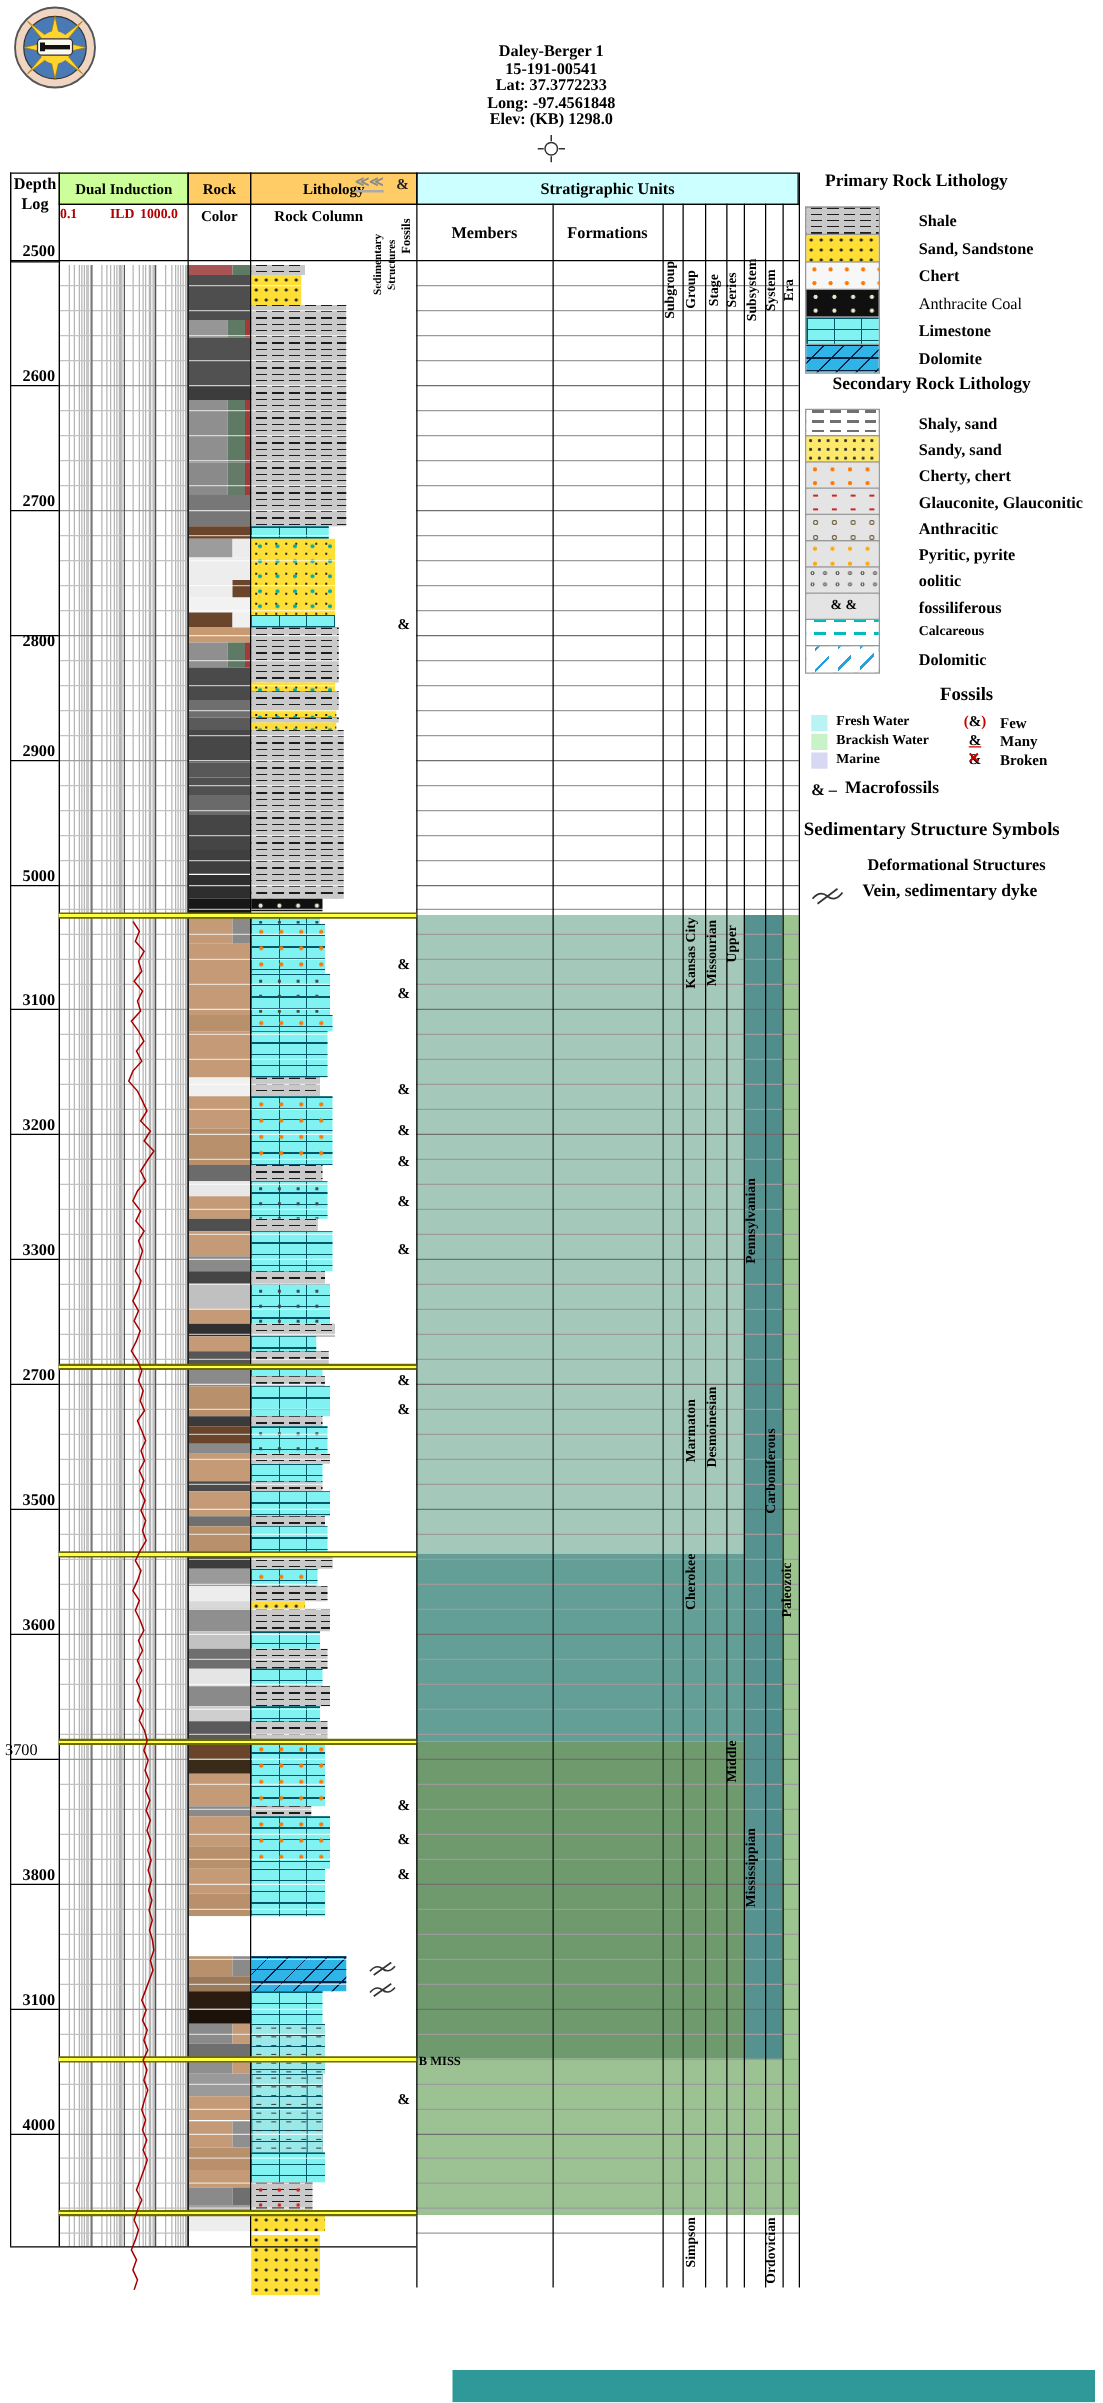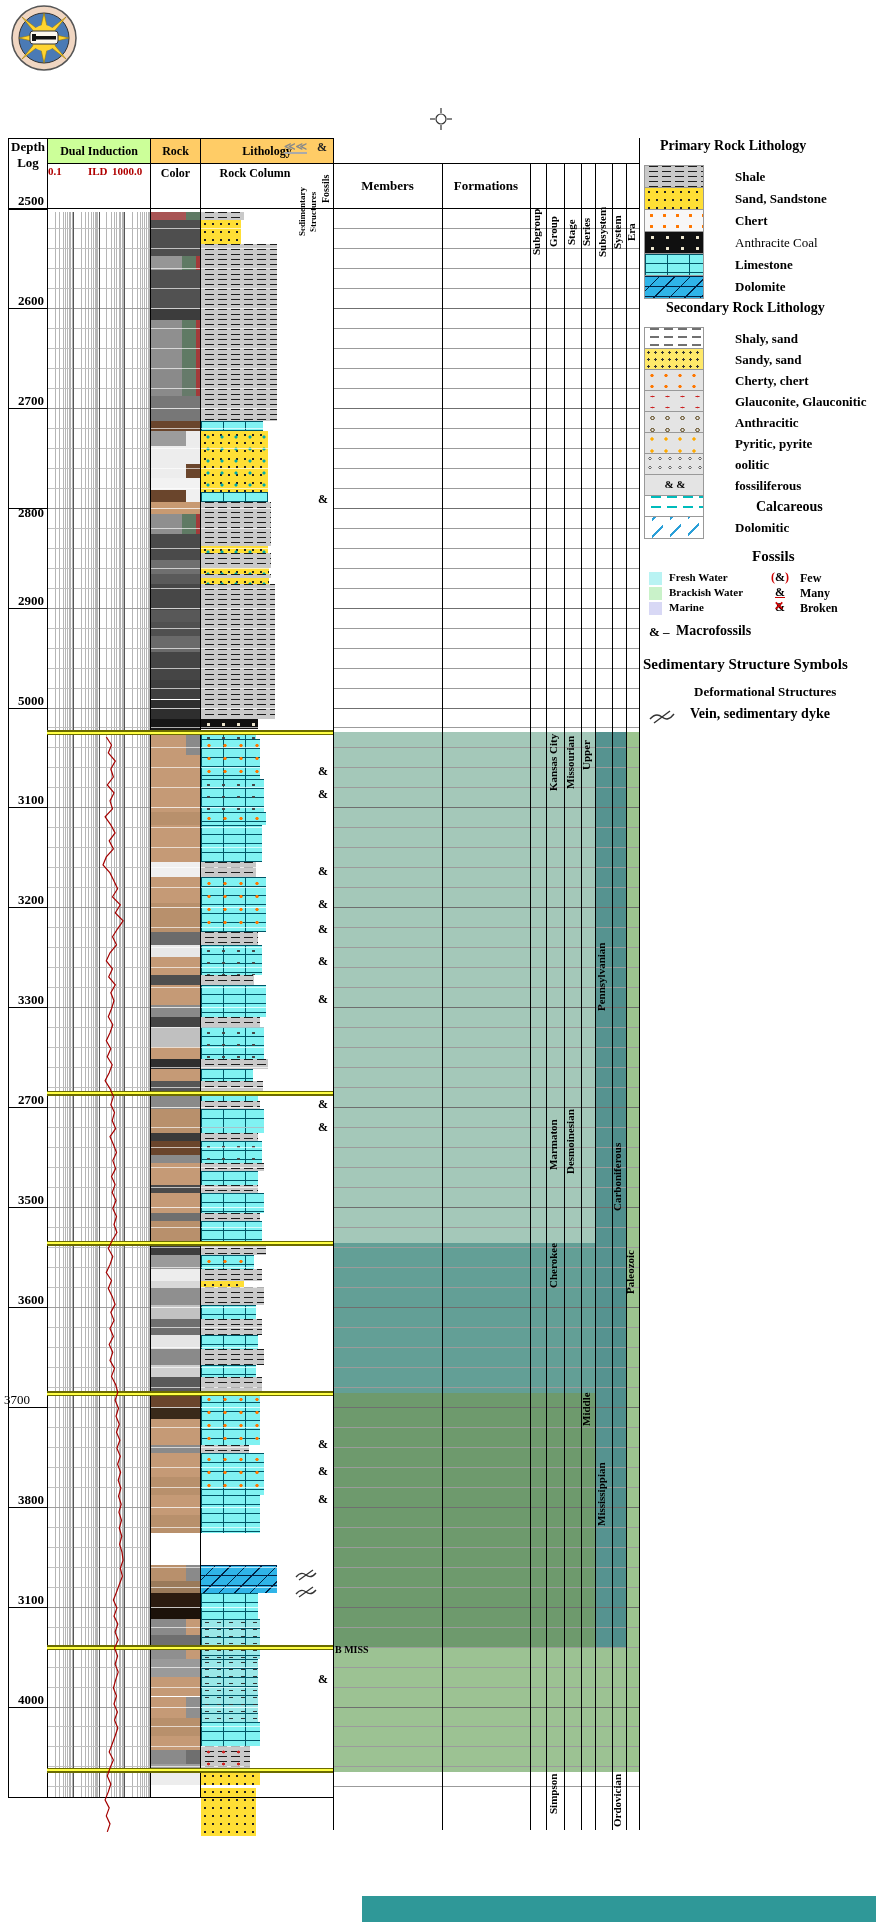--- a/index.html
+++ b/index.html
@@ -87,40 +87,48 @@
     <circle cx="34" cy="34" r="25" fill="#4a7ab5" stroke="#333" stroke-width="1"></circle>
     <g fill="#ffd430" stroke="#a07800" stroke-width="0.6">
       <polygon points="34,9 38,27 56,13 42,30 59,34 42,38 56,55 38,41 34,59 30,41 12,55 26,38 9,34 26,30 12,13 30,27"></polygon>
     </g>
     <circle cx="34" cy="34" r="13" fill="#ffd430"></circle>
     <rect x="20" y="27" width="28" height="13" rx="3" fill="#fdf8ee" stroke="#333"></rect>
     <rect x="24" y="32" width="22" height="3.5" fill="#111"></rect>
     <rect x="22" y="30" width="4" height="7" fill="#111"></rect>
   </svg>
 
+  <div class="abs" style="left:330px;top:34px;width:222px;text-align:center;font-weight:bold;font-size:13px;line-height:13.5px;">
+    <div>Daley-Berger 1</div>
+    <div>15-191-00541</div>
+    <div>Lat: 37.3772233</div>
+    <div>Long: -97.4561848</div>
+    <div>Elev: (KB) 1298.0</div>
+  </div>
 
   <svg class="abs" style="left:430px;top:108px" width="22" height="22" viewBox="0 0 22 22">
     <circle cx="11" cy="11" r="5" fill="none" stroke="#333" stroke-width="1.2"></circle>
     <line x1="11" y1="0" x2="11" y2="5" stroke="#333" stroke-width="1.2"></line>
     <line x1="11" y1="17" x2="11" y2="22" stroke="#333" stroke-width="1.2"></line>
     <line x1="0" y1="11" x2="5" y2="11" stroke="#333" stroke-width="1.2"></line>
     <line x1="17" y1="11" x2="22" y2="11" stroke="#333" stroke-width="1.2"></line>
   </svg>
 
   <div class="hdr" style="left:8px;top:138px;width:40px;height:72px;background:#fff;font-size:13px;">
     <div>Depth</div>
     <div>Log</div>
   </div>
   <div class="hdr ctr" style="left:47px;top:138px;width:104px;height:26px;background:#ccff99;font-size:12px;">Dual Induction</div>
   <div class="hdr ctr" style="left:150px;top:138px;width:51px;height:26px;background:#ffcc66;font-size:12px;">Rock</div>
   <div class="hdr" style="left:200px;top:138px;width:134px;height:26px;background:#ffcc66;font-size:12px;line-height:24px;">
     <span>Lithology</span>
     <span class="abs" style="right:26px;top:1px;color:#8a8a8a;font-size:11px;border-bottom:2px solid #aaa;line-height:12px;">≪≪</span>
     <span class="abs" style="right:6px;top:2px;color:#222;font-size:12px;line-height:12px;">&amp;</span>
   </div>
+  <div class="hdr ctr" style="left:333px;top:138px;width:306px;height:26px;background:#ccffff;font-size:13px;">Stratigraphic Units</div>
 
   <div class="abs b" style="left:48px;top:165px;color:#b00000;font-size:11px;">0.1</div>
   <div class="abs b" style="left:88px;top:165px;color:#b00000;font-size:11px;">ILD</div>
   <div class="abs b" style="left:112px;top:165px;color:#b00000;font-size:11px;">1000.0</div>
 
   <div class="abs b ctr" style="left:150px;top:166px;width:51px;font-size:12px;">Color</div>
   <div class="abs b ctr" style="left:200px;top:166px;width:110px;font-size:12px;">Rock Column</div>
   <div class="abs b ctr" style="left:333px;top:178px;width:109px;font-size:13px;">Members</div>
   <div class="abs b ctr" style="left:442px;top:178px;width:88px;font-size:13px;">Formations</div>
 
@@ -556,21 +564,21 @@
       <div style="position: absolute; left: 735px; top: 393.5px; font-size: 13px; font-weight: bold;">Glauconite, Glauconitic</div>
       <div class="p-anthra" style="position: absolute; left: 645px; width: 58px; top: 412px; height: 21px; z-index: 2; outline: rgb(153, 153, 153) solid 1px;"></div>
       <div style="position: absolute; left: 735px; top: 414.5px; font-size: 13px; font-weight: bold;">Anthracitic</div>
       <div class="p-pyr" style="position: absolute; left: 645px; width: 58px; top: 433px; height: 21px; z-index: 2; outline: rgb(153, 153, 153) solid 1px;"></div>
       <div style="position: absolute; left: 735px; top: 435.5px; font-size: 13px; font-weight: bold;">Pyritic, pyrite</div>
       <div class="p-ool" style="position: absolute; left: 645px; width: 58px; top: 454px; height: 21px; z-index: 2; outline: rgb(153, 153, 153) solid 1px;"></div>
       <div style="position: absolute; left: 735px; top: 456.5px; font-size: 13px; font-weight: bold;">oolitic</div>
       <div class="p-fossf" style="position: absolute; left: 645px; width: 58px; top: 475px; height: 21px; z-index: 2; outline: rgb(153, 153, 153) solid 1px;"></div>
       <div style="position: absolute; left: 735px; top: 477.5px; font-size: 13px; font-weight: bold;">fossiliferous</div>
       <div class="p-calc" style="position: absolute; left: 645px; width: 58px; top: 496px; height: 21px; z-index: 2; outline: rgb(153, 153, 153) solid 1px;"></div>
-      <div style="position: absolute; left: 735px; top: 498.5px; font-size: 14px; font-weight: bold; margin-left: 21px;">Calcareous</div>
+      <div style="position: absolute; left: 735px; top: 498.5px; font-size: 11px; font-weight: bold;">Calcareous</div>
       <div class="p-dolom" style="position: absolute; left: 645px; width: 58px; top: 517px; height: 21px; z-index: 2; outline: rgb(153, 153, 153) solid 1px;"></div>
       <div style="position: absolute; left: 735px; top: 519.5px; font-size: 13px; font-weight: bold;">Dolomitic</div>
       <div style="position: absolute; left: 650px; top: 478px; width: 50px; font-size: 11px; font-weight: bold; text-align: center; z-index: 3;">&amp;   &amp;</div>
       <div style="position: absolute; left: 649px; width: 13px; top: 572px; height: 13px; background: rgb(185, 243, 243);"></div>
       <div style="position: absolute; left: 669px; top: 571px; font-size: 11px; font-weight: bold;">Fresh Water</div>
       <div style="position: absolute; left: 649px; width: 13px; top: 587px; height: 13px; background: rgb(201, 242, 201);"></div>
       <div style="position: absolute; left: 669px; top: 586px; font-size: 11px; font-weight: bold;">Brackish Water</div>
       <div style="position: absolute; left: 649px; width: 13px; top: 602px; height: 13px; background: rgb(216, 216, 245);"></div>
       <div style="position: absolute; left: 669px; top: 601px; font-size: 11px; font-weight: bold;">Marine</div>
       <div style="position: absolute; left: 766px; width: 28px; top: 570px; font-size: 12px; font-weight: bold; text-align: center;"><span style="color:#c00">(</span>&amp;<span style="color:#c00">)</span></div>

